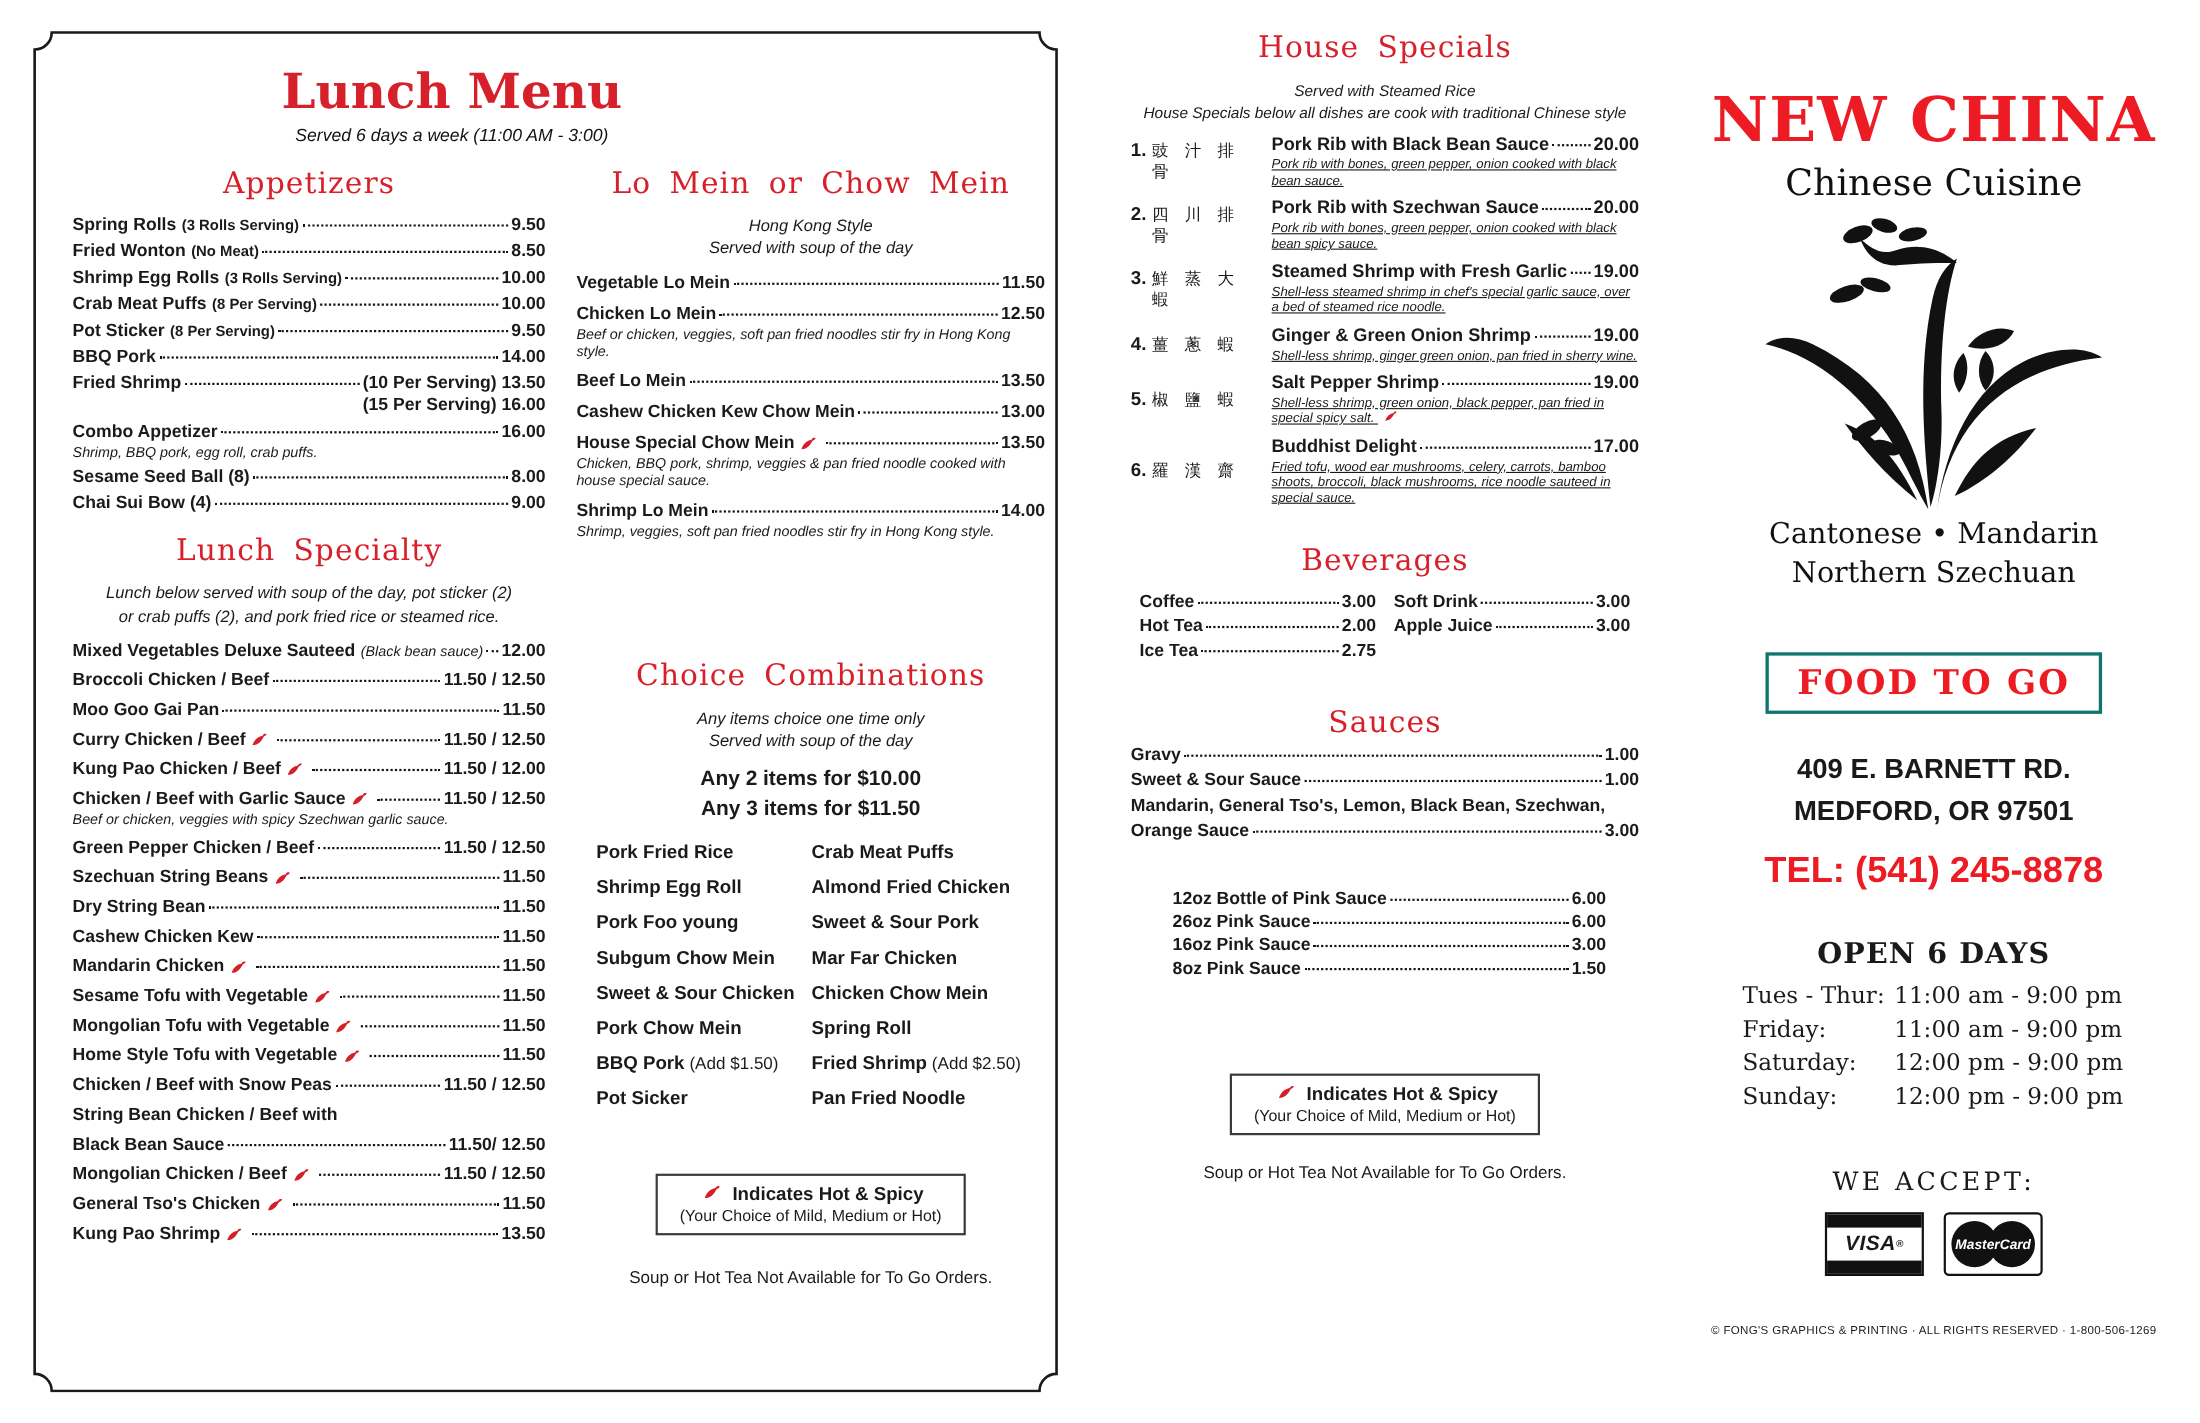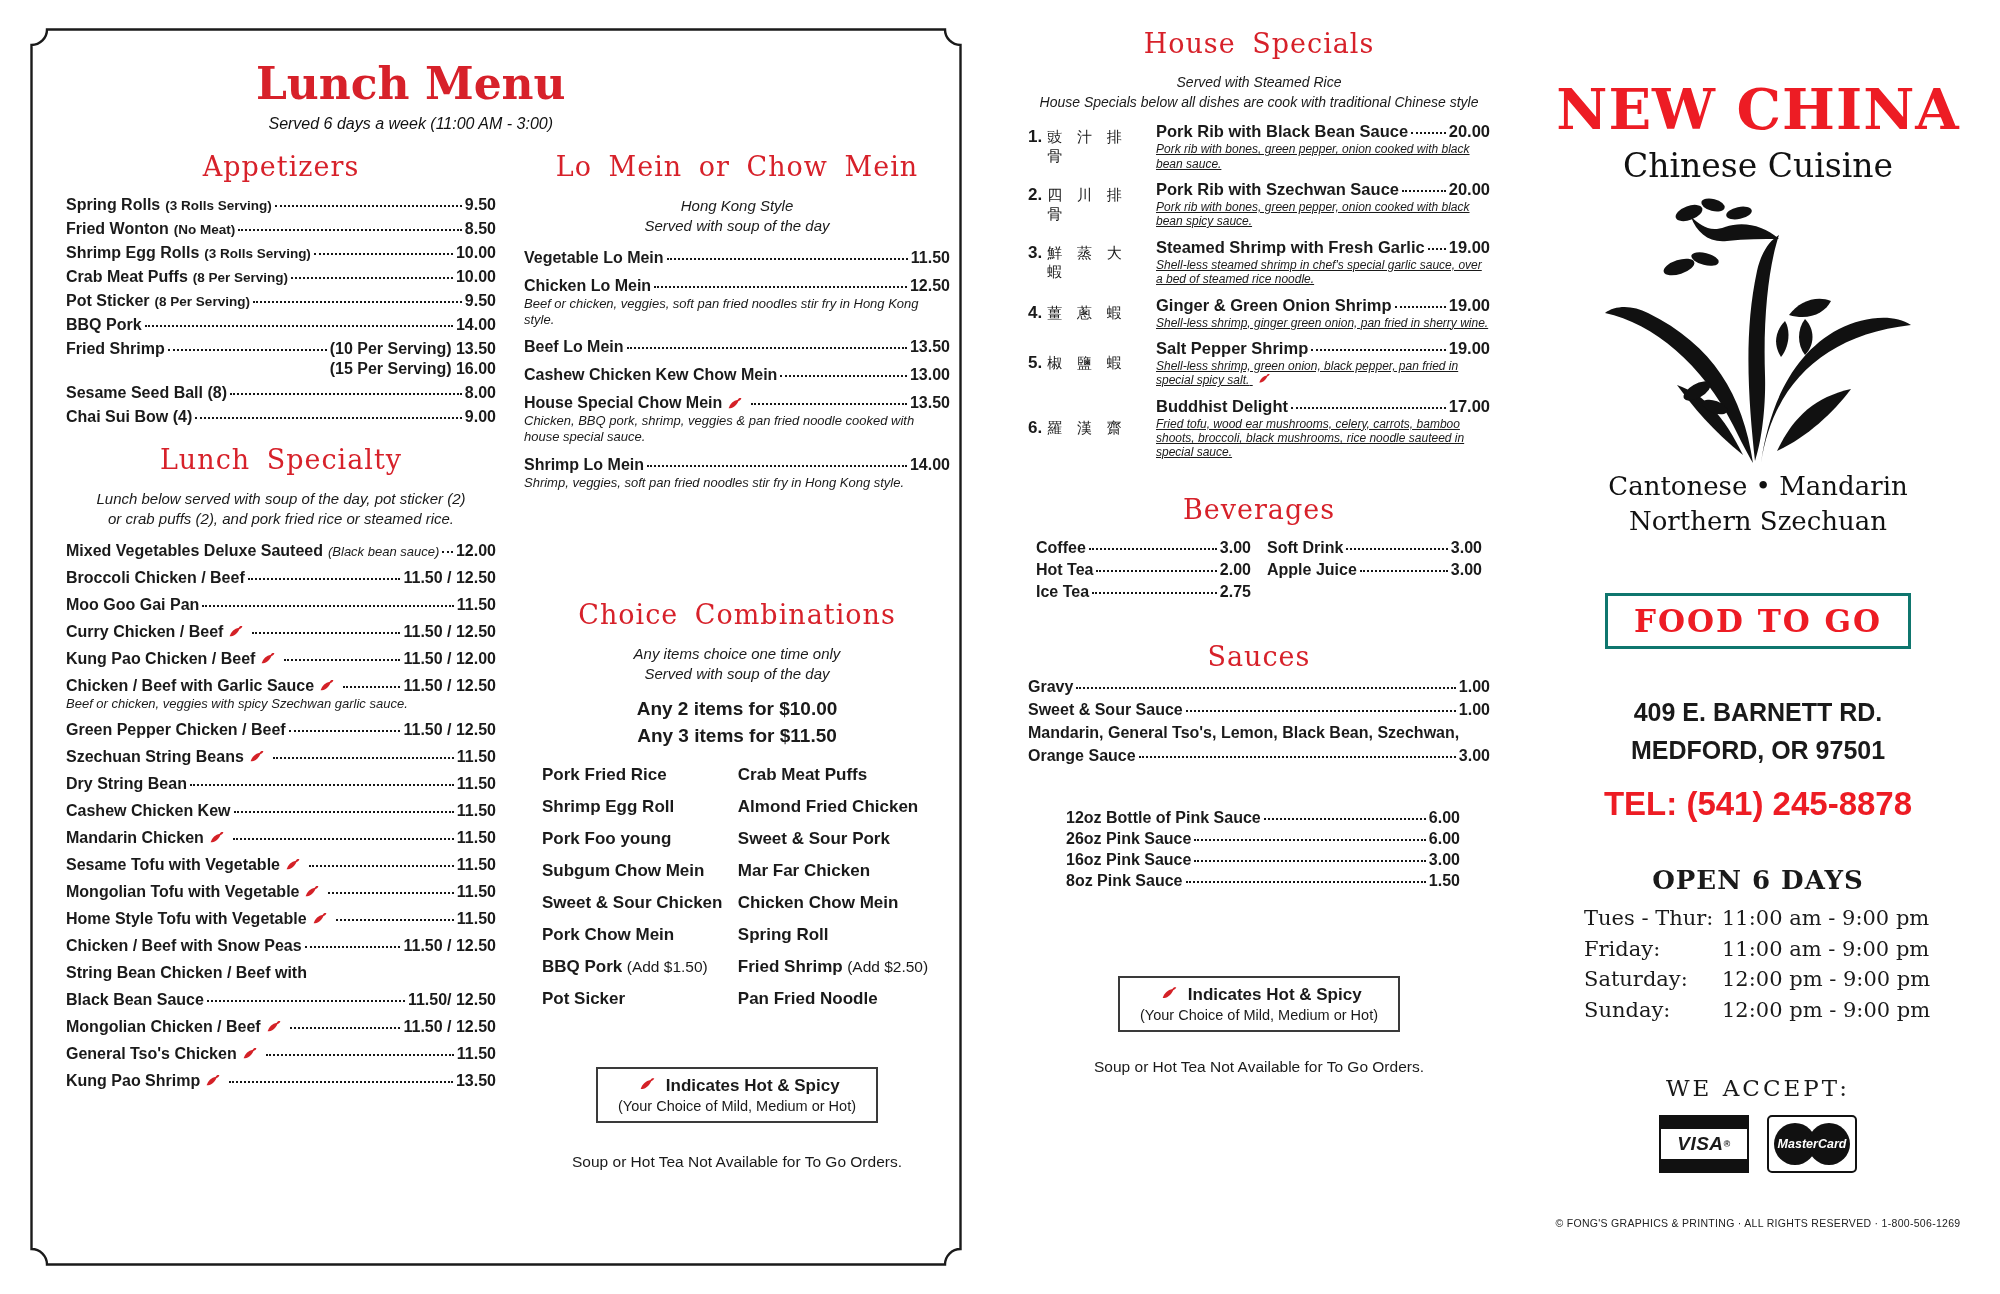--- a/index.html
+++ b/index.html
@@ -80,21 +80,21 @@
   .mid .togo{margin-top:26px;}
 
   
   .brandcol{position:absolute;left:1530px;top:76px;width:456px;text-align:center;}
   .brand-title{font-family:"DejaVu Serif",serif;font-weight:700;font-size:56px;color:#ed1c24;letter-spacing:1px;}
   .brand-sub{font-family:"DejaVu Serif",serif;font-size:33px;margin-top:4px;color:#111;}
   .orchid{margin:10px auto 0 auto;display:block;}
   .cuisines{font-family:"DejaVu Serif",serif;font-size:26px;line-height:1.35;margin-top:4px;color:#111;}
   .foodtogo{display:inline-block;border:3px solid #0f766e;padding:7px 26px;margin-top:54px;}
   .foodtogo-label{font-family:"DejaVu Serif",serif;font-weight:700;font-size:31px;color:#ed1c24;letter-spacing:2px;}
-  .addr{font-weight:700;font-size:25px;margin-top:45px;line-height:1.5;}
+  .addr{font-weight:700;font-size:25px;margin-top:32px;line-height:1.5;}
   .tel{font-weight:700;font-size:33px;color:#ed1c24;margin-top:16px;}
   .open6{font-family:"DejaVu Serif",serif;font-weight:700;font-size:26px;margin-top:42px;letter-spacing:1px;}
   .hours{width:348px;margin:8px auto 0 auto;font-family:"DejaVu Serif",serif;font-size:21px;}
   .hrow{display:flex;line-height:1.45;}
   .hday{width:138px;text-align:left;}
   .htime{text-align:left;}
   .weaccept{font-family:"DejaVu Serif",serif;font-size:23px;letter-spacing:3px;margin-top:50px;}
   .cards{display:flex;justify-content:center;gap:18px;margin-top:14px;align-items:flex-end;}
   .visa{width:90px;height:58px;border:2px solid #111;background:#fff;display:flex;flex-direction:column;box-sizing:border-box;}
   .visa .band{height:12px;background:#111;flex:none;}
@@ -197,20 +197,32 @@
 
                 <span class="leader"></span>
                 <span class="mi-price">(10 Per Serving) 13.50</span>
               </div>
               <div class="mi-price2row">
                 <span class="mi-price">(15 Per Serving) 16.00</span>
               </div>
 
             </div>
 
+            <div class="mi">
+              <div class="mi-row">
+                <span class="mi-name">Combo Appetizer</span>
+
+                <span class="leader"></span>
+                <span class="mi-price">16.00</span>
+              </div>
+
+              <div class="mi-desc">
+                <span>Shrimp, BBQ pork, egg roll, crab puffs.</span>
+              </div>
+            </div>
 
             <div class="mi">
               <div class="mi-row">
                 <span class="mi-name">Sesame Seed Ball (8)</span>
 
                 <span class="leader"></span>
                 <span class="mi-price">8.00</span>
               </div>
 
             </div>

